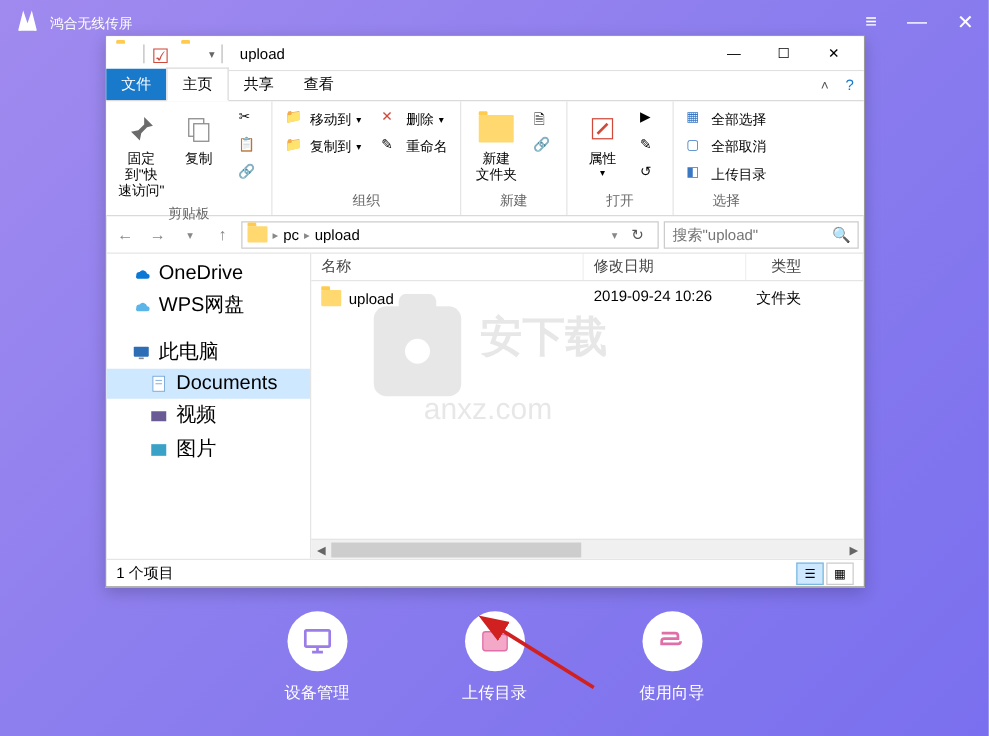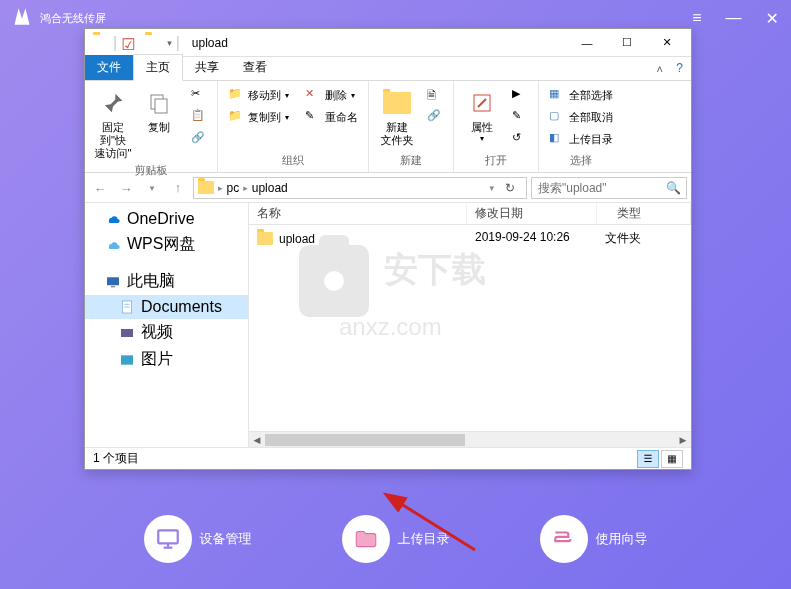--- a/index.html
+++ b/index.html
@@ -78,21 +78,21 @@
 .view-toggles { display: flex; gap: 2px; }
 .view-tog { width: 22px; height: 18px; border: 1px solid #ccc; display: flex; align-items: center; justify-content: center; cursor: pointer; font-size: 10px; }
 .view-tog.active { background: #cde8ff; border-color: #7ab8e0; }
 .scrollbar-h { height: 16px; background: #f0f0f0; border-top: 1px solid #e5e5e5; position: relative; }
 .sb-thumb { position: absolute; left: 16px; top: 2px; width: 200px; height: 12px; background: #cdcdcd; }
 .sb-arr { position: absolute; width: 16px; height: 16px; top: 0; display: flex; align-items: center; justify-content: center; font-size: 9px; color: #666; }
 .sb-arr.l { left: 0; } .sb-arr.r { right: 0; }
 
 
 .dock { position: absolute; bottom: 26px; left: 0; width: 100%; display: flex; justify-content: center; gap: 90px; }
-.dock-item { display: flex; flex-direction: row; align-items: center; gap: 8px; cursor: pointer; }
+.dock-item { display: flex; flex-direction: column; align-items: center; gap: 8px; cursor: pointer; }
 .dock-circle { width: 48px; height: 48px; border-radius: 50%; background: #fff; display: flex; align-items: center; justify-content: center; }
 .dock-label { color: #fff; font-size: 13px; }
 
 
 .arrow-annot { position: absolute; left: 380px; top: 490px; pointer-events: none; }
 
 
 .folder-ico { width: 16px; height: 13px; background: #ffd870; border-radius: 1px; position: relative; }
 .folder-ico::before { content: ''; position: absolute; top: -3px; left: 0; width: 7px; height: 3px; background: #ffcb4f; border-radius: 1px 1px 0 0; }
 </style>

